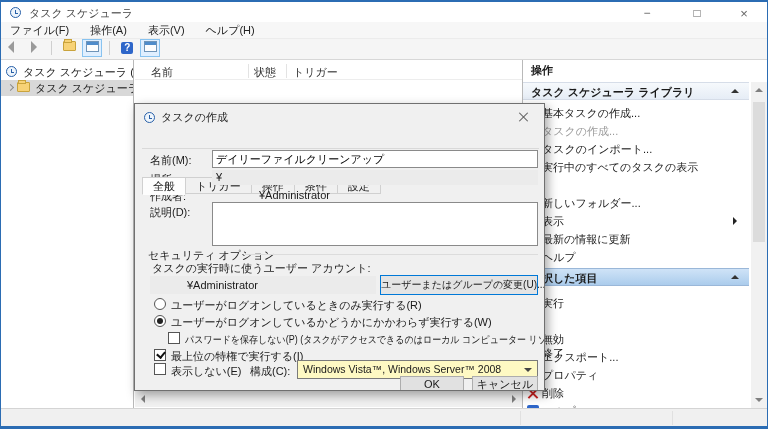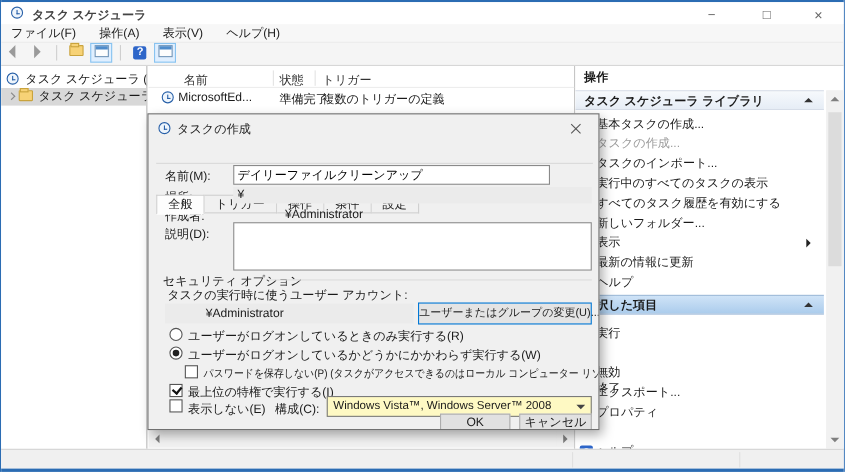--- a/index.html
+++ b/index.html
@@ -6,21 +6,21 @@
   html,body { width:768px; height:429px; overflow:hidden; }
   body { font-family:"Liberation Sans", sans-serif; font-size:11px; color:#1a1a1a; background:#fff; }
   #stage { position:absolute; left:0; top:0; width:768px; height:429px; background:#fff;
            border-left:1px solid #2b6cb3; border-right:1px solid #2b6cb3; overflow:hidden; }
   .abs { position:absolute; }
   .nowrap { white-space:nowrap; }
 
   
   #top-accent { left:0; top:0; width:768px; height:2px; background:#2b6cb3; }
   #titlebar { left:0; top:2px; width:768px; height:20px; background:#ffffff; }
-  #title-text { left:28px; top:4px; color:#444;font-weight:bold; }
+  #title-text { left:28px; top:4px; color:#444; }
   .win-ctrl { top:2px; width:34px; height:20px; text-align:center; color:#666; font-size:12px; line-height:19px; }
   #menubar { left:0; top:22px; width:768px; height:17px; background:#f7f7f7; border-bottom:1px solid #ececec; }
   .menu-item { display:inline-block; padding:1px 9px 0 9px; height:16px; color:#222; }
   #toolbar { left:0; top:39px; width:768px; height:21px; background:#f5f5f5; border-bottom:1px solid #d7d7d7; }
   .tb-sep { display:inline-block; width:1px; height:14px; background:#cfcfcf; margin:0 4px; vertical-align:middle; }
   .tb-btn { display:inline-block; width:20px; height:18px; text-align:center; vertical-align:middle; padding-top:2px; }
   .tb-sel { background:#e0efff; border:1px solid #88c3f0; padding-top:1px; }
   .arrow-l, .arrow-r { display:inline-block; width:0; height:0; border:6px solid transparent; }
   .arrow-l { border-right-color:#9a9a9a; border-left-width:0; }
   .arrow-r { border-left-color:#9a9a9a; border-right-width:0; }
@@ -154,32 +154,26 @@
     </div>
     <div class="tree-item sel">
       <span class="chev"></span>
       <span class="tree-icon2 mini-folder"></span>
       <span style="padding-left:12px;">タスク スケジューラ ライブラリ</span>
     </div>
   </div>
 
   <div id="list-pane" class="abs">
     <div id="list-header">
-      <span class="lh" style="left:32px;">名前</span>
+      <span class="lh" style="left:16px;">名前</span>
       <span class="lh" style="left:119px;">状態</span>
       <span class="lh" style="left:158px;">トリガー</span>
       <span class="col-sep" style="left:113px;"></span>
       <span class="col-sep" style="left:151px;"></span>
     </div>
-    <div id="list-row">
-      <span class="clock abs" style="left:12px;top:2px;"></span>
-      <span class="lr" style="left:27px;">MicrosoftEd...</span>
-      <span class="lr" style="left:119px;">準備完了</span>
-      <span class="lr" style="left:158px;">複数のトリガーの定義</span>
-    </div>
 
     <div class="abs sb" style="left:0;top:331px;width:387px;height:16px;">
       <span class="sb-btn" style="left:1px;top:0;">
           <span class="tri tri-left"></span>
         </span>
       <span class="sb-btn" style="right:1px;top:0;">
           <span class="tri tri-right"></span>
         </span>
     </div>
   </div>
@@ -189,36 +183,36 @@
 
     <div class="section-bar" style="top:22px;">
       <span>タスク スケジューラ ライブラリ</span>
       <span class="collapse-tri"></span>
     </div>
 
     <div class="action-item" style="top:44px;"><span class="ai-icon ai-ph"></span><span>基本タスクの作成...</span></div>
     <div class="action-item disabled" style="top:62px;"><span class="ai-icon ai-ph"></span><span>タスクの作成...</span></div>
     <div class="action-item" style="top:80px;"><span class="ai-icon ai-ph"></span><span>タスクのインポート...</span></div>
     <div class="action-item" style="top:98px;"><span class="ai-icon ai-ph"></span><span>実行中のすべてのタスクの表示</span></div>
-    <div class="action-item" style="top:116px;"><span class="ai-icon ai-ph"></span><span>すべてのタスク履歴を有効にする</span></div>
     <div class="action-item" style="top:134px;"><span class="ai-icon ai-ph"></span><span>新しいフォルダー...</span></div>
     <div class="action-item" style="top:170px;"><span class="ai-icon ai-ph"></span><span>最新の情報に更新</span></div>
     <div class="action-item" style="top:152px;"><span class="ai-icon ai-ph"></span><span>表示</span><span class="submenu-tri"></span></div>
     <div class="action-item" style="top:188px;"><span class="ai-icon icon-help2">?</span><span>ヘルプ</span></div>
 
     <div class="section-bar blue" style="top:208px;">
       <span>選択した項目</span>
       <span class="collapse-tri"></span>
     </div>
 
     <div class="action-item" style="top:234px;"><span class="ai-icon icon-run"></span><span>実行</span></div>
     <div class="action-item" style="top:252px;margin-top:32px;"><span class="ai-icon icon-stop"></span><span>終了</span></div>
     <div class="action-item" style="top:270px;"><span class="ai-icon ai-ph"></span><span>無効</span></div>
     <div class="action-item" style="top:306px;"><span class="ai-icon ai-ph"></span><span>プロパティ</span></div>
     <div class="action-item" style="top:288px;"><span class="ai-icon ai-ph"></span><span>エクスポート...</span></div>
+    <div class="action-item" style="top:324px;"><span class="ai-icon icon-x"></span><span>削除</span></div>
     <div class="action-item" style="top:342px;"><span class="ai-icon icon-help2">?</span><span>ヘルプ</span></div>
 
     <div class="abs sb" style="left:228px;top:22px;width:16px;height:326px;">
       <span class="sb-btn" style="left:0;top:1px;">
           <span class="tri tri-up"></span>
         </span>
       <span class="abs" style="left:2px;top:20px;width:12px;height:140px;background:#dcdcdc;"></span>
       <span class="sb-btn" style="left:0;bottom:1px;">
           <span class="tri tri-down"></span>
         </span>
@@ -239,21 +233,21 @@
     <div id="tabs">
       <span class="tab active">全般</span>
       <span class="tab">トリガー</span>
       <span class="tab">操作</span>
       <span class="tab">条件</span>
       <span class="tab">設定</span>
     </div>
     <div id="tab-line"></div>
 
     <span class="dlg-label" style="left:15px;top:49px;">名前(M):</span>
-    <input class="field" style="left: 77px; top: 46px; width: 288px; height: 18px;" value="デイリーファイルクリーンアップ">
+    <input class="field" style="left: 77px; top: 46px; width: 326px; height: 18px;" value="デイリーファイルクリーンアップ">
 
     <span class="dlg-label" style="left:15px;top:68px;">場所:</span>
     <span class="field-flat" style="left:77px;top:66px;width:326px;height:15px;">¥</span>
 
     <span class="dlg-label" style="left:15px;top:85px;">作成者:</span>
     <span class="dlg-label" style="left:124px;top:85px;">¥Administrator</span>
 
     <span class="dlg-label" style="left:15px;top:101px;">説明(D):</span>
     <textarea class="field" style="left: 77px; top: 98px; width: 326px; height: 44px; resize: none;"></textarea>
 

